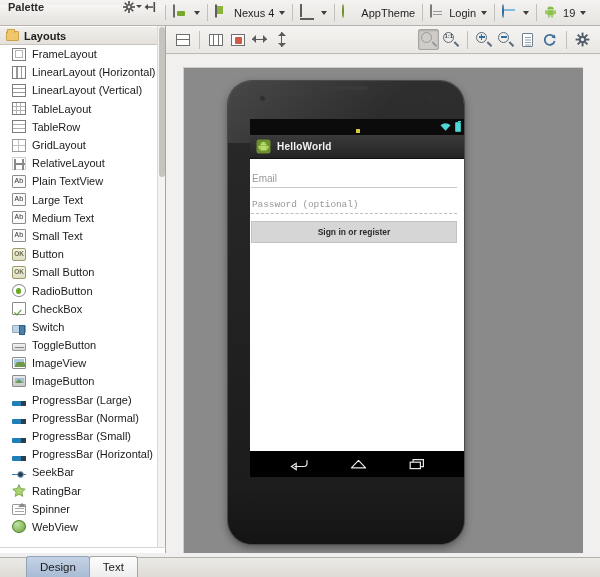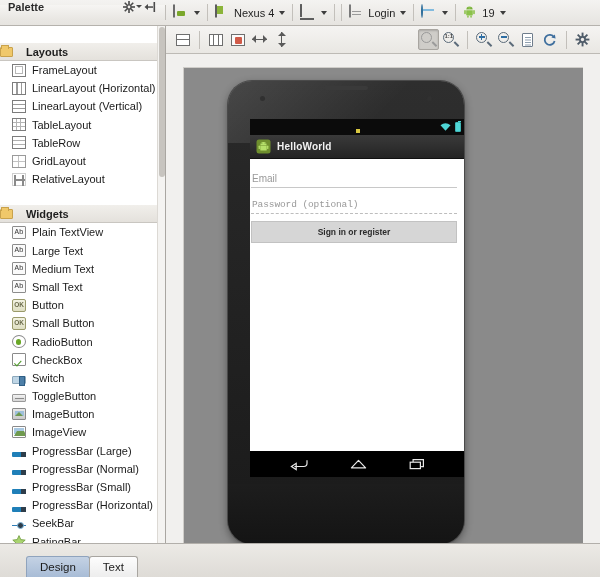--- a/index.html
+++ b/index.html
@@ -205,28 +205,27 @@
   
   .palette {
     position: absolute; left: 0; top: 26px;
     width: 166px; height: 527px;
     background: #ffffff;
     border-right: 1px solid #a9a6a1;
     overflow: hidden;
   }
   .pal-list { position:absolute; left:0; top:0; width:158px; }
   .cat-header {
-    display:flex; align-items:center; gap:13px;
-    height: 19px; 
+    display:flex; align-items:center; gap:5px;
+    height: 19px; padding-left: 6px;
     background: linear-gradient(#f1efeb, #e4e1dc);
     border-top: 1px solid #ffffff;
     border-bottom: 1px solid #c9c6c1;
     font-weight: bold; font-size: 11px; color:#1e1e1e;
     cursor: pointer;
-    margin-top: 16px;
   }
   .folder-ic {
     width: 13px; height: 10px; position: relative;
     background: #f0c86a; border:1px solid #c9a24b; border-radius:1px;
   }
   .folder-ic::before{
     content:""; position:absolute; left:0; top:-3px; width:6px; height:3px;
     background:#f0c86a; border:1px solid #c9a24b; border-bottom:none; border-radius:1px 1px 0 0;
   }
   .pal-item {
@@ -449,21 +448,21 @@
   }
   .nav-ic { width:19px; height:14px; }
   .nav-ic svg{display:block;}
   .phone-chin {
     position:absolute; left:0; bottom:0; width:100%; height:60px;
     background:linear-gradient(#1d1d1d, #141414);
   }
 
   
   .bottom-bar {
-    position:absolute; left:0; bottom:0; width:600px; height:34px;
+    position:absolute; left:0; bottom:0; width:600px; height:20px;
     background:linear-gradient(#eceae6, #dedbd6);
     border-top:1px solid #b2afaa;
   }
   .tabs { position:absolute; left:26px; bottom:0; display:flex; align-items:flex-end; }
   .tab {
     height:21px; padding:0 13px;
     display:flex; align-items:center;
     font-size:11.5px; color:#1b1b1b;
     border:1px solid #a8a5a0; border-bottom:none;
     border-radius:3px 3px 0 0;
@@ -532,20 +531,24 @@
 
       <div class="tb-sep"></div>
 
       <div class="tb-item">
         <span class="ic"><span class="ic-orient"></span></span>
         <span class="caret"></span>
       </div>
 
       <div class="tb-sep"></div>
 
+      <div class="tb-item">
+        <span class="ic"><span class="ic-theme"></span></span>
+        <span class="tb-label">AppTheme</span>
+      </div>
 
       <div class="tb-sep"></div>
 
       <div class="tb-item">
         <span class="ic"><span class="ic-activity"></span></span>
         <span class="tb-label">Login</span>
         <span class="caret"></span>
       </div>
 
       <div class="tb-sep"></div>
@@ -694,24 +697,20 @@
         <span class="pi pi-grid"></span>
         <span class="lbl">GridLayout</span>
       </div>
       <div class="pal-item">
         <span class="pi pi-rel">
             <i></i>
           </span>
         <span class="lbl">RelativeLayout</span>
       </div>
 
-      <div class="cat-header">
-        <span class="folder-ic"></span>
-        <span>Widgets</span>
-      </div>
 
       <div class="pal-item">
         <span class="pi pi-ab">Ab</span>
         <span class="lbl">Plain TextView</span>
       </div>
       <div class="pal-item">
         <span class="pi pi-ab">Ab</span>
         <span class="lbl">Large Text</span>
       </div>
       <div class="pal-item">
@@ -740,26 +739,26 @@
       </div>
       <div class="pal-item">
         <span class="pi pi-switch"></span>
         <span class="lbl">Switch</span>
       </div>
       <div class="pal-item">
         <span class="pi pi-toggle"></span>
         <span class="lbl">ToggleButton</span>
       </div>
       <div class="pal-item">
+        <span class="pi pi-imgview"></span>
+        <span class="lbl">ImageView</span>
+      </div>
+      <div class="pal-item">
         <span class="pi pi-imgbtn"></span>
         <span class="lbl">ImageButton</span>
-      </div>
-      <div class="pal-item">
-        <span class="pi pi-imgview"></span>
-        <span class="lbl">ImageView</span>
       </div>
       <div class="pal-item">
         <span class="pi pi-prog"></span>
         <span class="lbl">ProgressBar (Large)</span>
       </div>
       <div class="pal-item">
         <span class="pi pi-prog"></span>
         <span class="lbl">ProgressBar (Normal)</span>
       </div>
       <div class="pal-item">

